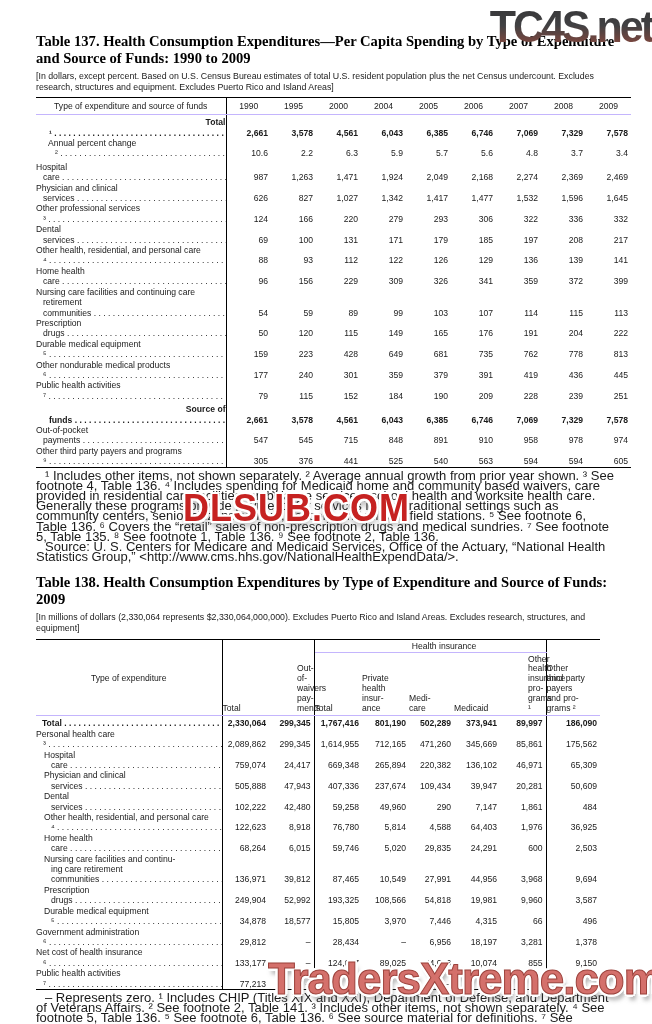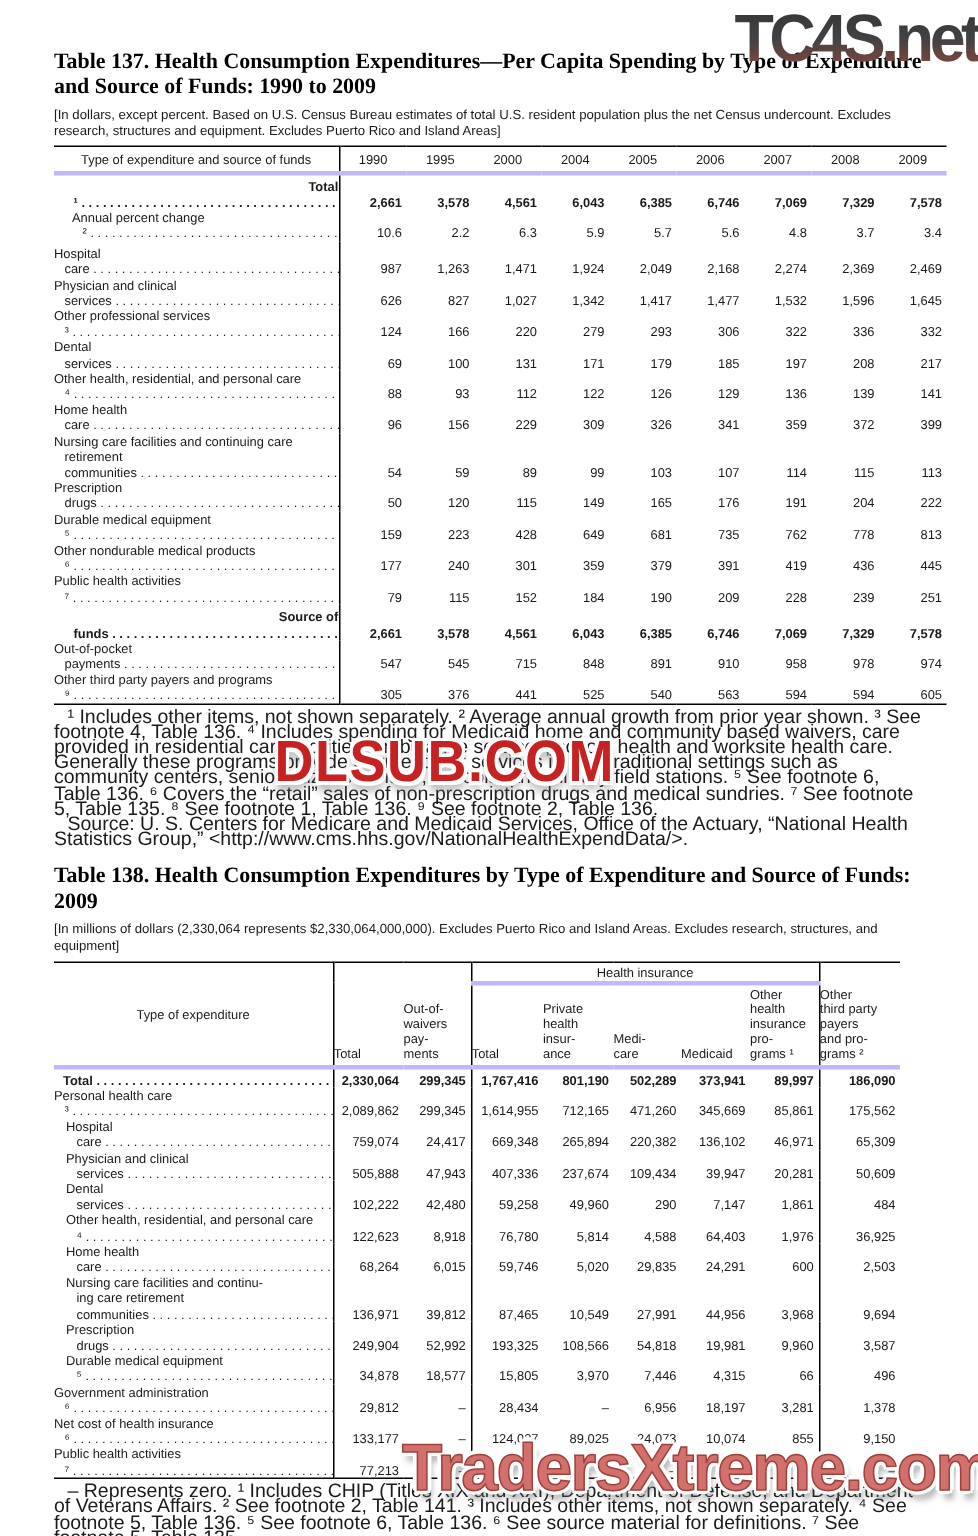--- a/index.html
+++ b/index.html
@@ -13,27 +13,27 @@
   
   .tbl-title {
     font-family:"Liberation Serif", serif; font-weight:bold;
     font-size:14.6px; line-height:17px; color:#000;
     max-width:585px; margin:0 0 4px 0;
   }
   .tbl-note { font-size:8.8px; line-height:10.6px; max-width:575px; margin:0 0 5px 0; }
 
   
   table.tbl { border-collapse:collapse; table-layout:fixed; border-top:1.5px solid #000; border-bottom:1px solid #000; margin:0; }
-  table.tbl th { font-weight:normal; font-size:8.6px; border-bottom:3px solid #c4b5fd; }
+  table.tbl th { font-weight:normal; font-size:8.6px; border-bottom:1px solid #c4b5fd; }
   .sh  { text-align:center; vertical-align:middle; padding:3px 2px; }
   .yh  { text-align:center; vertical-align:middle; padding:3px 0; }
   .nh  { text-align:left; vertical-align:bottom; white-space:pre-line; line-height:9.8px; padding:2px 3px 2px 0; }
   .gh  { text-align:center; vertical-align:middle; padding:1px 0; }
   .stub { border-right:1px solid #000; }
-  .vr   { border-right:1px solid #000; }
+  .vr   { border-right:1px solid #000;padding-left:28px; }
   td.num { text-align:right; vertical-align:bottom; font-size:8.6px; line-height:10.4px; padding:0 3px 0 0; }
   td.stub { vertical-align:bottom; }
   .lw { overflow:hidden; line-height:10.4px; font-size:8.6px; }
   .lt { white-space:pre-line; }
   .lt::after { content:"\00a0. . . . . . . . . . . . . . . . . . . . . . . . . . . . . . . . . . . . . . . . . . . . . . . . . . . . . . . ."; white-space:nowrap; }
   .i0 { padding-left:7px;  text-indent:-7px; }
   .i1 { padding-left:13px; text-indent:-7px; }
   .i2 { padding-left:19px; text-indent:-7px; }
   .i3 { padding-left:15px; text-indent:-7px; }
   .b, .b .lw { font-weight:bold;text-align:right; }

